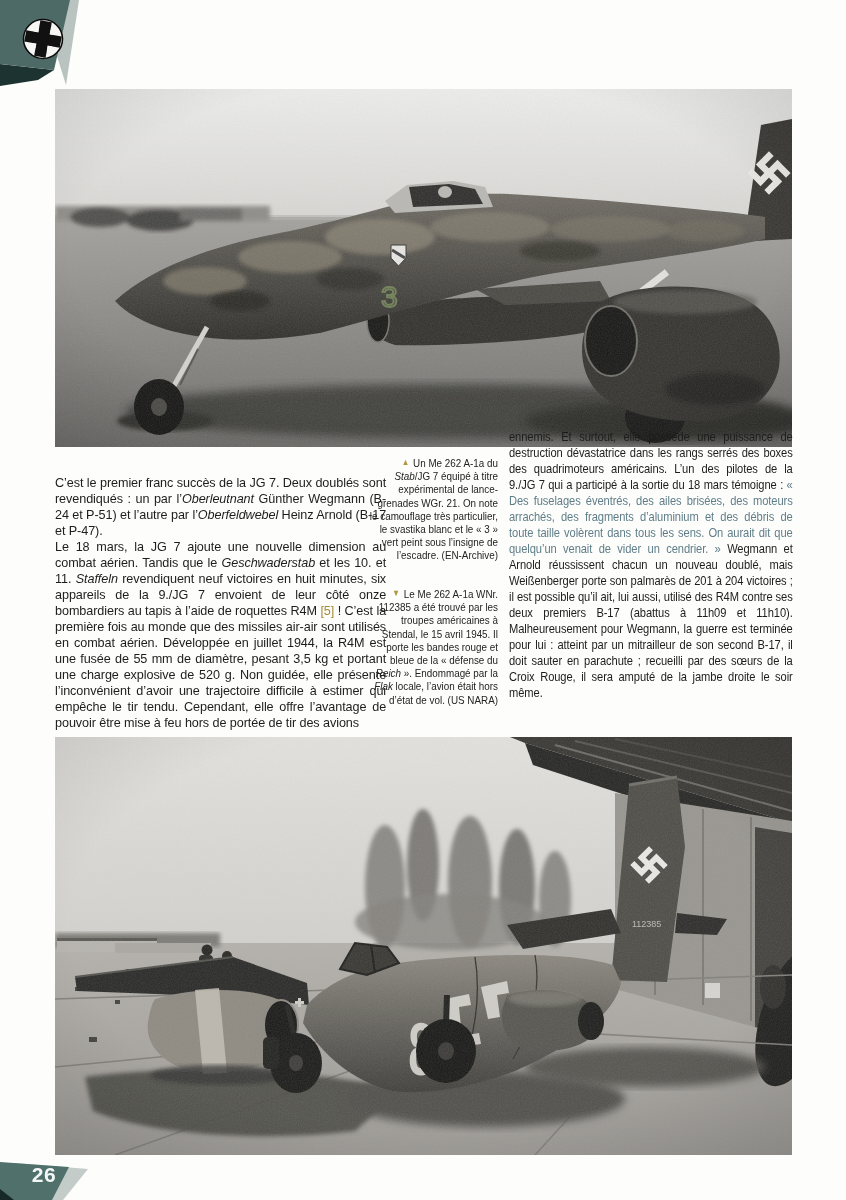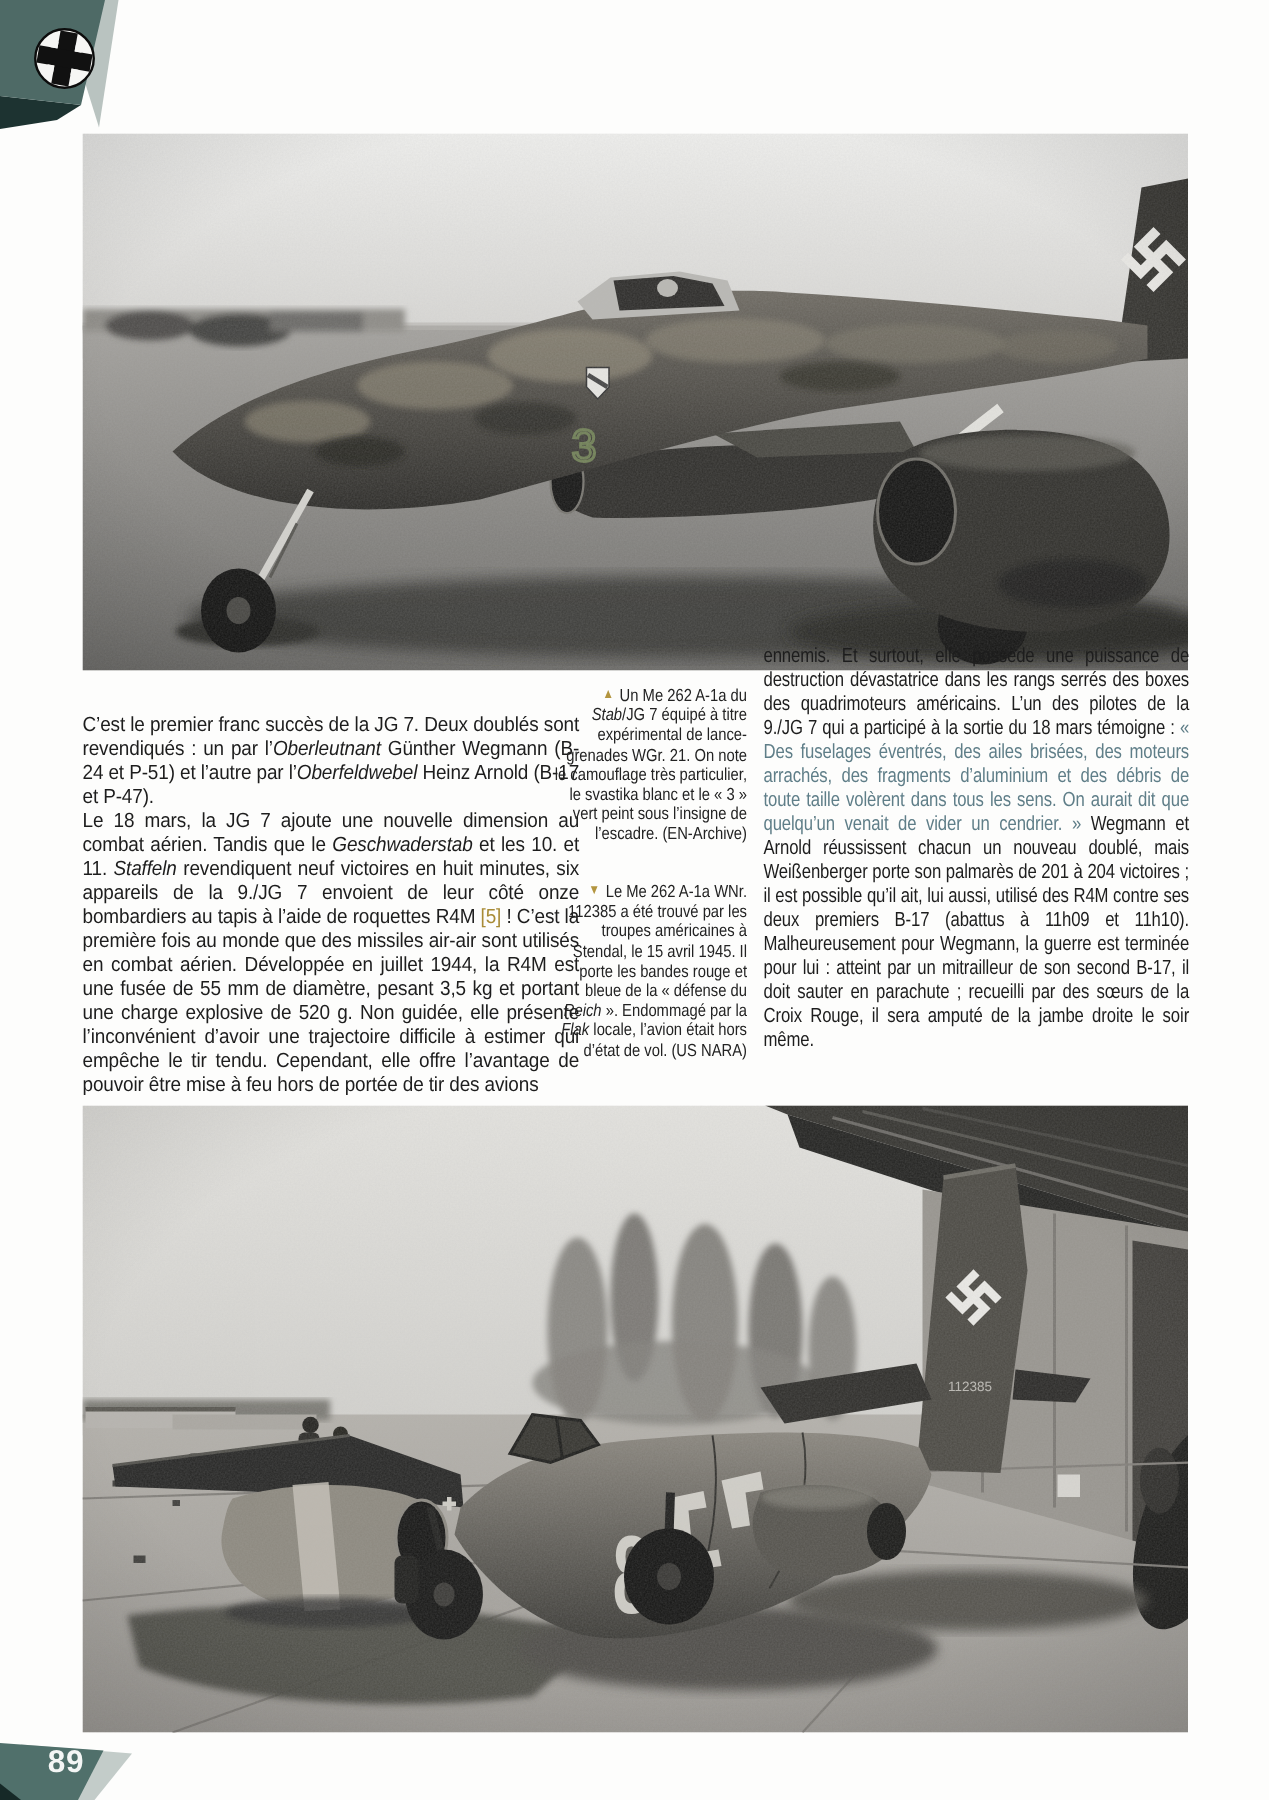--- a/index.html
+++ b/index.html
@@ -350,15 +350,15 @@
     <rect width="737" height="418" filter="url(#grain2)" opacity="0.5"></rect>
     <rect width="737" height="418" fill="url(#vig2)"></rect>
   </svg>
   </div>
 
   <svg class="page-tab" viewBox="0 0 130 60">
     <polygon points="14,23 88,29 63,60 28,60" fill="#c3ccc9"></polygon>
     <polygon points="0,22 69,27 52,60 0,60" fill="#50706b"></polygon>
     <polygon points="0,49 14,60 0,60" fill="#162927"></polygon>
   </svg>
-  <div class="page-number">89</div>
+  <div class="page-number">26</div>
 
 </div>
 
 </body></html>

